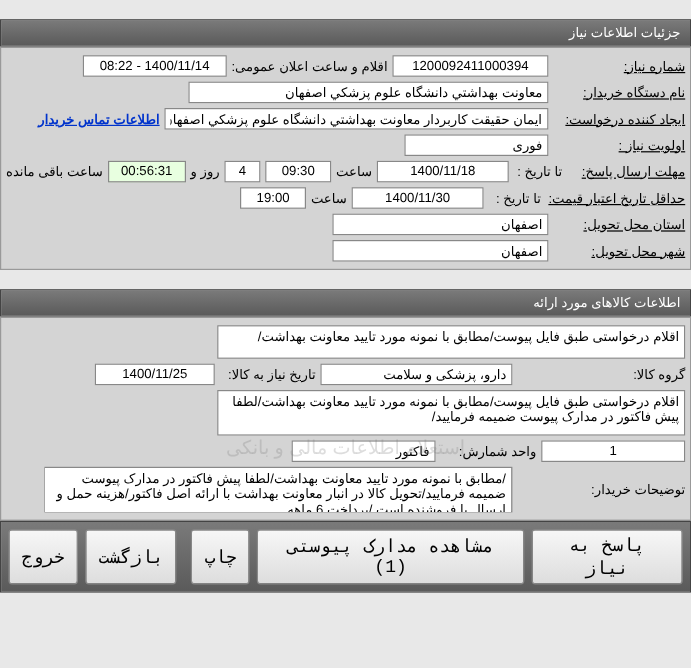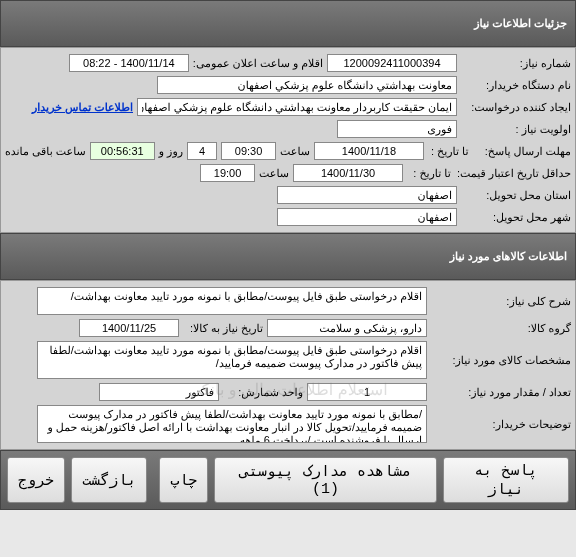--- a/index.html
+++ b/index.html
@@ -6,41 +6,42 @@
 body {
   font-family: Tahoma, Arial, sans-serif;
   font-size: 11px;
   background: #e8e8e8;
   width: 576px;
   direction: rtl;
 }
 .panel-header {
   background: linear-gradient(to bottom, #7a7a7a, #5a5a5a);
   color: #fff;
-  padding: 16px 8px;
-  font-weight: bold;
+  padding: 4px 8px;
+  font-weight: normal;
   border: 1px solid #444;
+  margin-top: 16px;
 }
 .section {
   background: #d4d4d4;
   border: 1px solid #999;
   padding: 4px;
 }
 .row {
   display: flex;
   align-items: center;
   padding: 2px 0;
   gap: 4px;
 }
 .label {
   font-size: 11px;
   text-align: right;
   white-space: nowrap;
 }
-.lbl-w1 { width: 110px; }
+.lbl-w1 { width: 110px; text-decoration: underline; }
 .lbl-w2 { width: 140px; }
 .lbl-sm { width: 50px; text-align: center; }
 .lbl-med { width: 80px; }
 .input {
   background: #fff;
   border: 1px solid #888;
   padding: 2px 4px;
   font-size: 11px;
   text-align: center;
   font-family: inherit;
@@ -149,44 +150,41 @@
     <input class="input" style="width: 180px; text-align: right;" value="اصفهان">
   </div>
 
   <div class="row">
     <span class="label lbl-w1">شهر محل تحویل:</span>
     <input class="input" style="width: 180px; text-align: right;" value="اصفهان">
   </div>
 
 </div>
 
-<div class="panel-header">اطلاعات کالاهای مورد نیاز</div>
+<div class="panel-header">اطلاعات کالاهای مورد ارائه</div>
 
 <div class="section">
 
   <div class="row">
-    <span class="label lbl-w2">شرح کلی نیاز:</span>
     <textarea class="textarea" style="width: 390px; height: 28px;">اقلام درخواستی طبق فایل پیوست/مطابق با نمونه مورد تایید معاونت بهداشت/</textarea>
   </div>
 
   <div class="row">
     <span class="label lbl-w2">گروه کالا:</span>
     <input class="input" style="width: 160px; text-align: right;" value="دارو، پزشکی و سلامت">
     <span class="label lbl-med">تاریخ نیاز به کالا:</span>
     <input class="input" style="width: 100px;" value="1400/11/25">
   </div>
 
   <div class="row watermark-row">
-    <span class="label lbl-w2">مشخصات کالای مورد نیاز:</span>
     <textarea class="textarea" style="width: 390px; height: 38px;">اقلام درخواستی طبق فایل پیوست/مطابق با نمونه مورد تایید معاونت بهداشت/لطفا پیش فاکتور در مدارک پیوست ضمیمه فرمایید/</textarea>
     <div class="watermark">استعلام اطلاعات مالی و بانکی</div>
   </div>
 
   <div class="row">
-    <span class="label lbl-w2">تعداد / مقدار مورد نیاز:</span>
     <input class="input" style="width: 120px;" value="1">
     <span class="label lbl-med">واحد شمارش:</span>
     <input class="input" style="width: 120px; text-align: right;" value="فاکتور">
   </div>
 
   <div class="row">
     <span class="label lbl-w2">توضیحات خریدار:</span>
     <textarea class="textarea" style="width: 390px; height: 38px;">/مطابق با نمونه مورد تایید معاونت بهداشت/لطفا پیش فاکتور در مدارک پیوست ضمیمه فرمایید/تحویل کالا در انبار معاونت بهداشت با ارائه اصل فاکتور/هزینه حمل و ارسال با فروشنده است /پرداخت 6 ماهه</textarea>
   </div>
 

